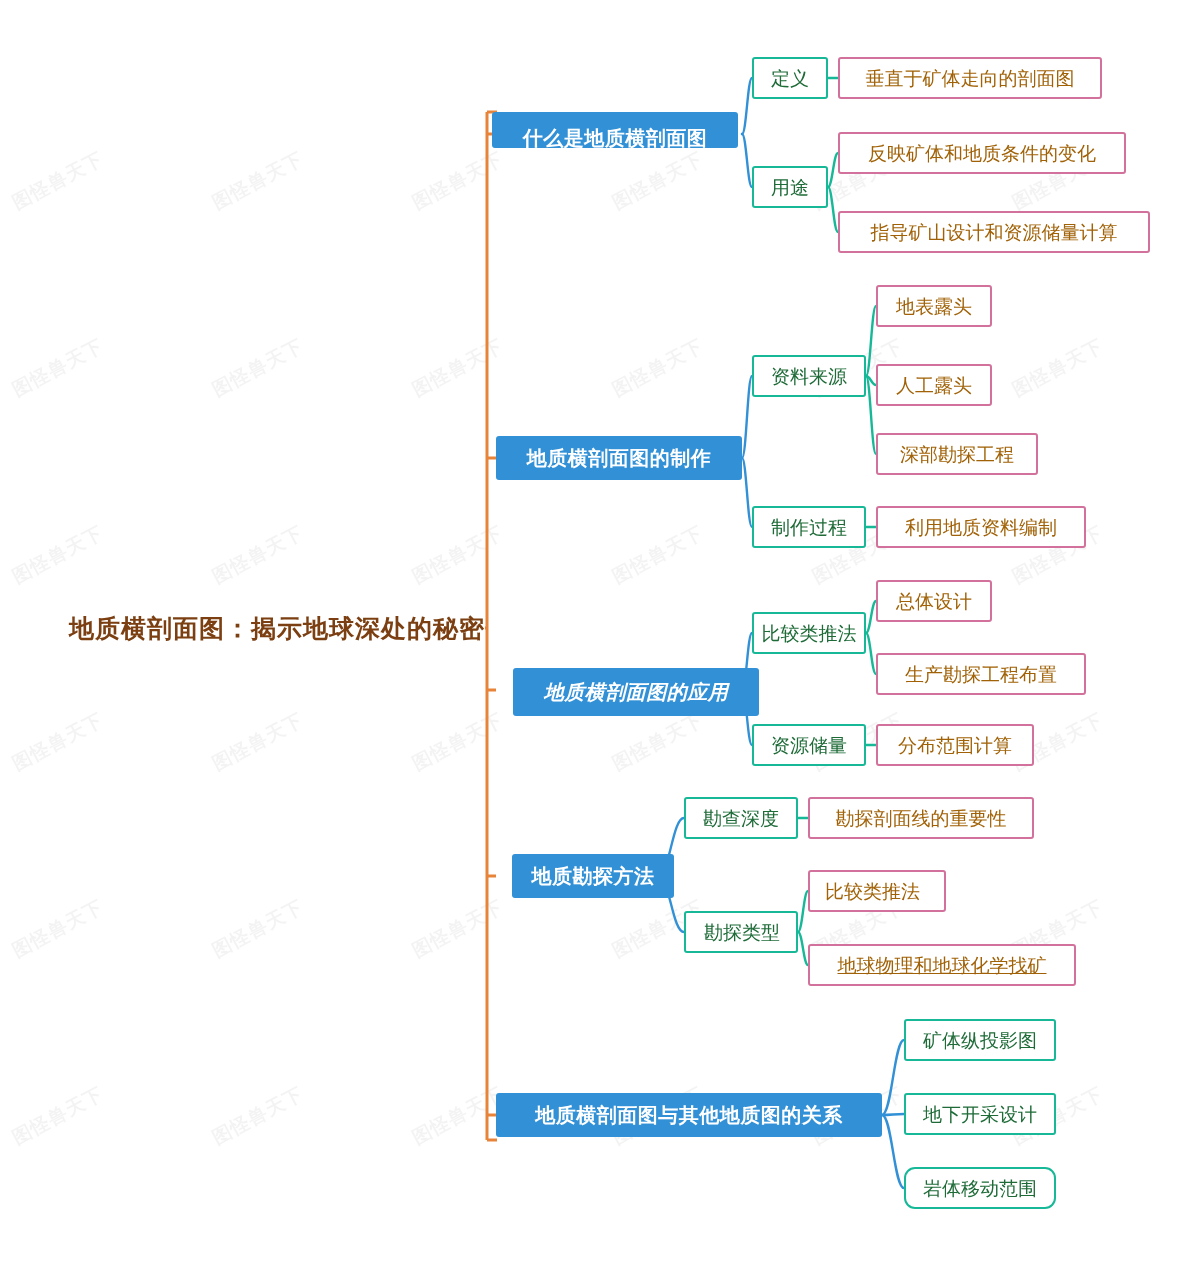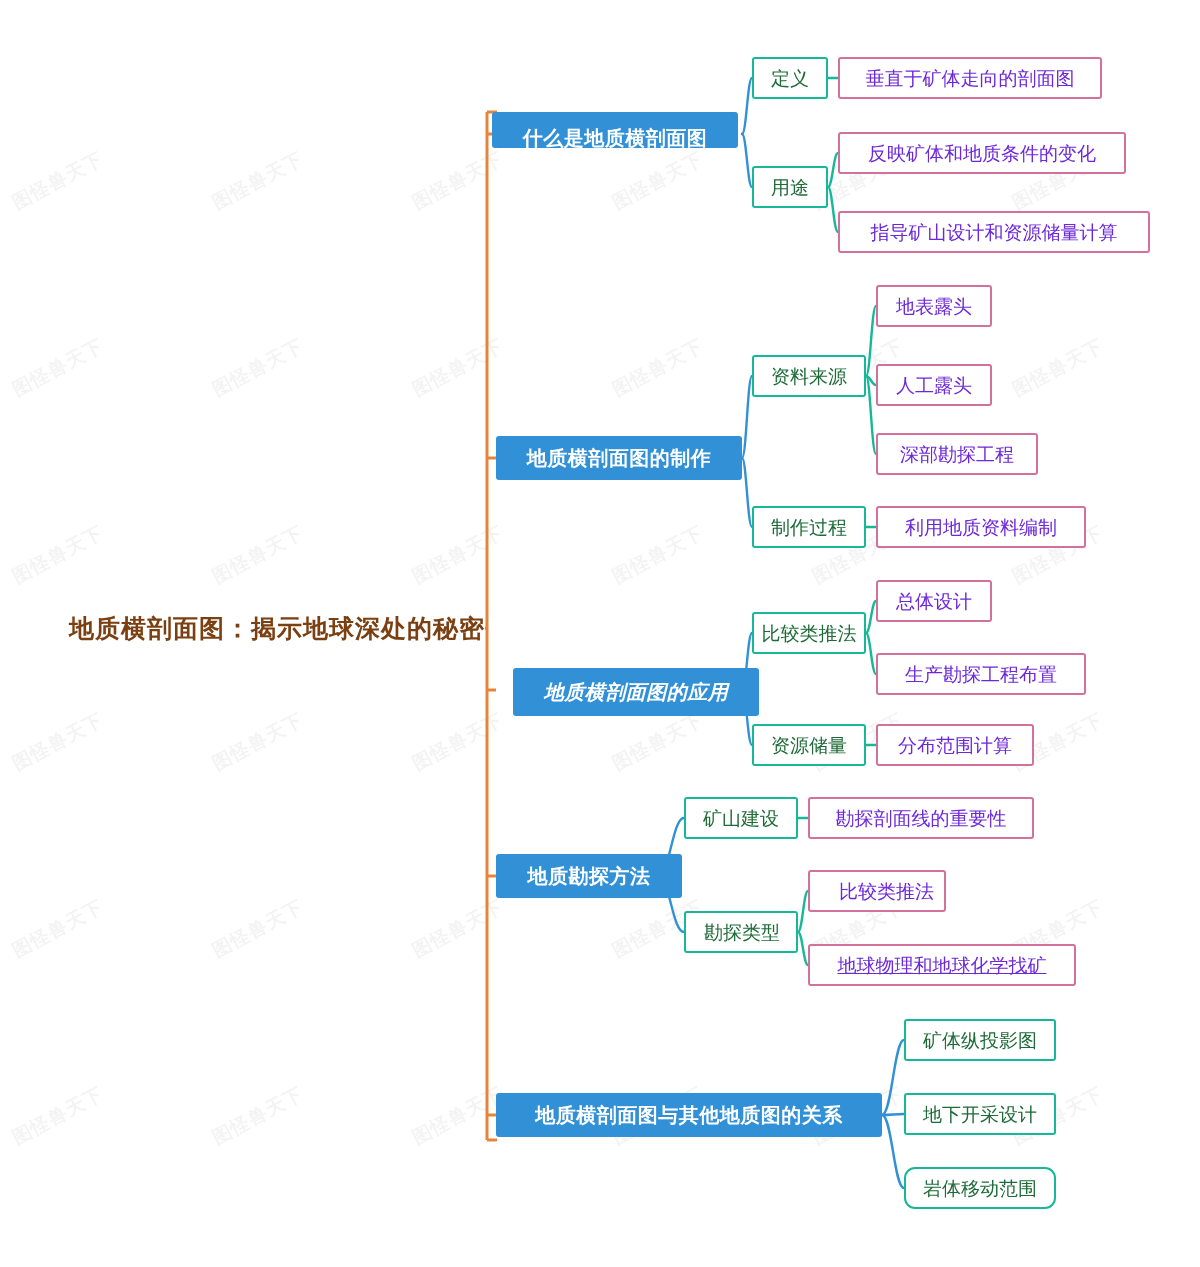--- a/index.html
+++ b/index.html
@@ -89,26 +89,26 @@
     color: #1E6B38;
     font-size: 19px;
     font-weight: 400;
     border: 2px solid #17B898;
     border-radius: 3px;
     padding: 0 10px;
   }
 
   .node-l3 {
     background: #ffffff;
-    color: #6d28d9;
+    color: #a16207;
     font-size: 19px;
     font-weight: 400;
     border: 2px solid #D2719B;
     border-radius: 3px;
-    padding: 0 10px;
+    padding: 0 24px;
   }
 </style>
 </head>
 <body>
 
 <div id="stage">
 
   <div id="watermarks">
       <div class="wm" style="left: 8px; top: 168px;">图怪兽天下</div>
       <div class="wm" style="left: 208px; top: 168px;">图怪兽天下</div>
@@ -238,25 +238,25 @@
       </div>
       <div class="node node-l3" style="left: 876px; top: 653px; width: 210px; height: 42px;">
         <span>生产勘探工程布置</span>
       </div>
       <div class="node node-l2" style="left: 752px; top: 724px; width: 114px; height: 42px;">
         <span>资源储量</span>
       </div>
       <div class="node node-l3" style="left: 876px; top: 724px; width: 158px; height: 42px;">
         <span>分布范围计算</span>
       </div>
-      <div class="node node-l1" style="left: 496px; top: 854px; width: 186px; height: 44px;">
+      <div class="node node-l1" style="left: 512px; top: 854px; width: 162px; height: 44px;">
         <span>地质勘探方法</span>
       </div>
       <div class="node node-l2" style="left: 684px; top: 797px; width: 114px; height: 42px;">
-        <span>矿山建设</span>
+        <span>勘查深度</span>
       </div>
       <div class="node node-l3" style="left: 808px; top: 797px; width: 226px; height: 42px;">
         <span>勘探剖面线的重要性</span>
       </div>
       <div class="node node-l2" style="left: 684px; top: 911px; width: 114px; height: 42px; padding-left: 12px;">
         <span>勘探类型</span>
       </div>
       <div class="node node-l3" style="left: 808px; top: 870px; width: 138px; height: 42px; justify-content: flex-end;">
         <span>比较类推法</span>
       </div>

